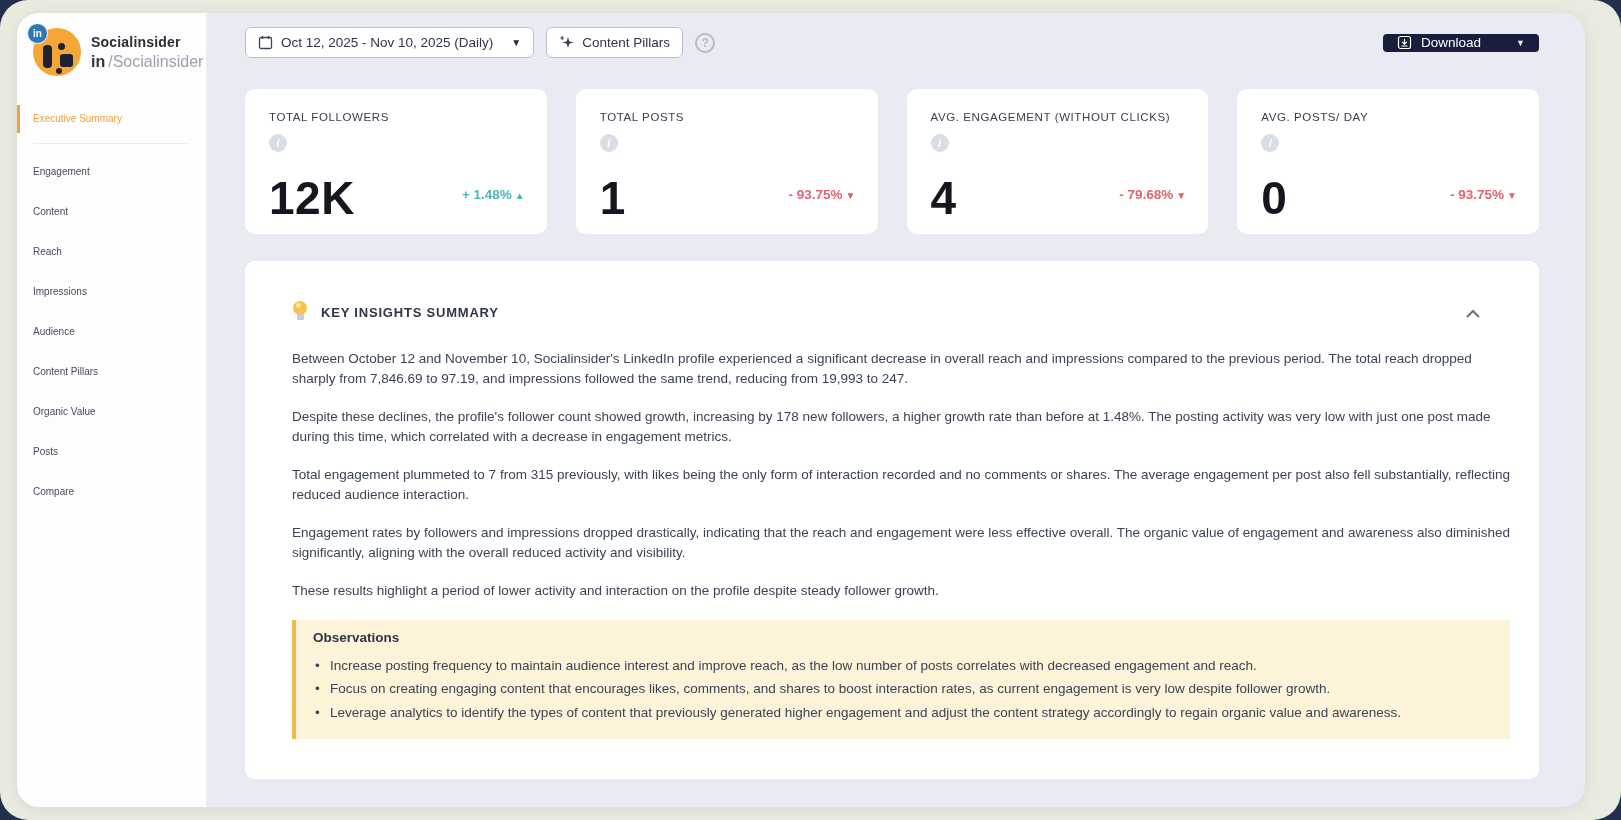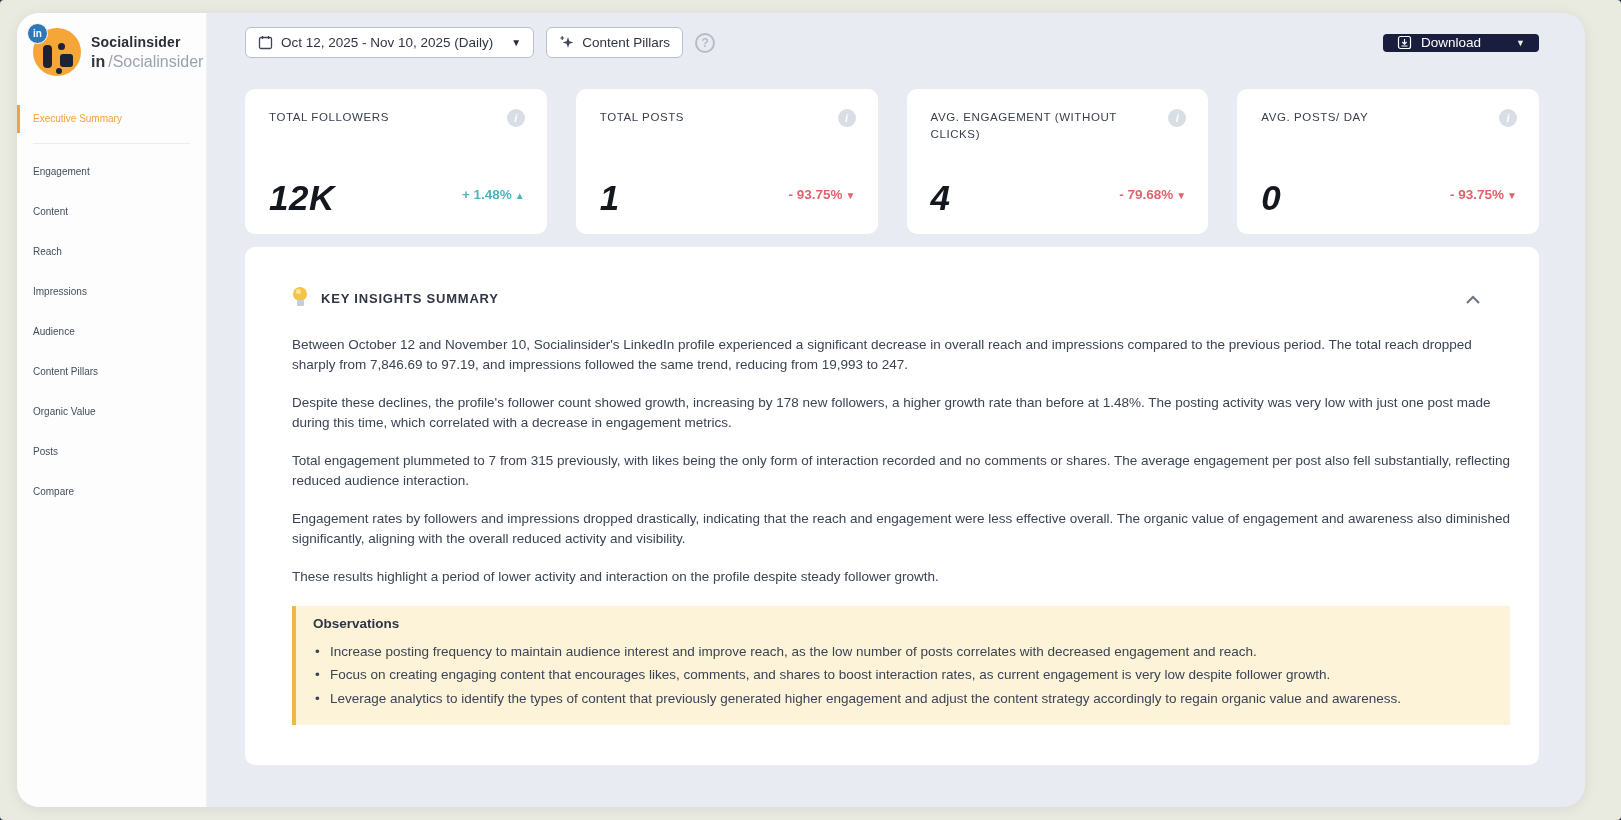--- a/index.html
+++ b/index.html
@@ -6,21 +6,21 @@
   html,body { width: 1621px; height: 820px; }
   body {
     font-family: "Liberation Sans", sans-serif;
     background: #23304b;
     position: relative;
     overflow: hidden;
   }
   .outer-frame {
     position: absolute; inset: 0;
     background: #e9eae0;
-    border-radius: 4px;
+    border-radius: 28px;
   }
   .app-window {
     position: absolute;
     left: 17px; top: 13px;
     width: 1568px; height: 794px;
     border-radius: 22px;
     overflow: hidden;
     display: flex;
     background: #e8ebf2;
     box-shadow: 0 2px 14px rgba(30,40,70,0.08);
@@ -126,47 +126,47 @@
     gap: 29px;
   }
   .stat-card {
     background: #fff;
     border-radius: 10px;
     height: 145px;
     padding: 20px 22px 18px 24px;
     display: flex; flex-direction: column; justify-content: space-between;
     position: relative;
   }
-  .stat-head { display: flex; justify-content: space-between; align-items: flex-start; gap: 16px; }
+  .stat-head { display: flex; justify-content: space-between; align-items: flex-start; gap: 8px; flex-direction: column; }
   .stat-label {
     font-size: 11.5px;
     letter-spacing: .6px;
     color: #39404f;
     font-weight: 500;
     line-height: 17px;
     text-transform: uppercase;
   }
   .info-icon {
     flex-shrink: 0;
     width: 18px; height: 18px; border-radius: 50%;
     background: #d9dde5; color: #fff;
     font-size: 11px; font-weight: bold; font-style: italic;
     display: flex; align-items: center; justify-content: center;
     cursor: pointer;
   }
   .stat-bottom { display: flex; justify-content: space-between; align-items: flex-end; }
-  .stat-value { font-size: 35px; font-weight: 600; color: #15171f; line-height: 36px; letter-spacing: .5px; font-style: italic; }
+  .stat-value { font-size: 46px; font-weight: 600; color: #15171f; line-height: 36px; letter-spacing: .5px; }
   .stat-delta { font-size: 13.5px; font-weight: 600; margin-bottom: 14px; white-space: nowrap; }
   .stat-card.up .stat-delta { color: #4ab6bd; }
   .stat-card.down .stat-delta { color: #e2636b; }
   .delta-arrow { font-size: 10px; margin-left: 3px; }
 
   
   .insights {
-    margin-top: 13px;
+    margin-top: 27px;
     background: #fff;
     border-radius: 10px;
     padding: 40px 29px 40px 47px;
     position: relative;
   }
   .insights-header { display: flex; align-items: center; gap: 13px; margin-bottom: 26px; }
   .insights-title {
     font-size: 13px; font-weight: bold; letter-spacing: .8px;
     color: #2f3545; text-transform: uppercase;
   }

